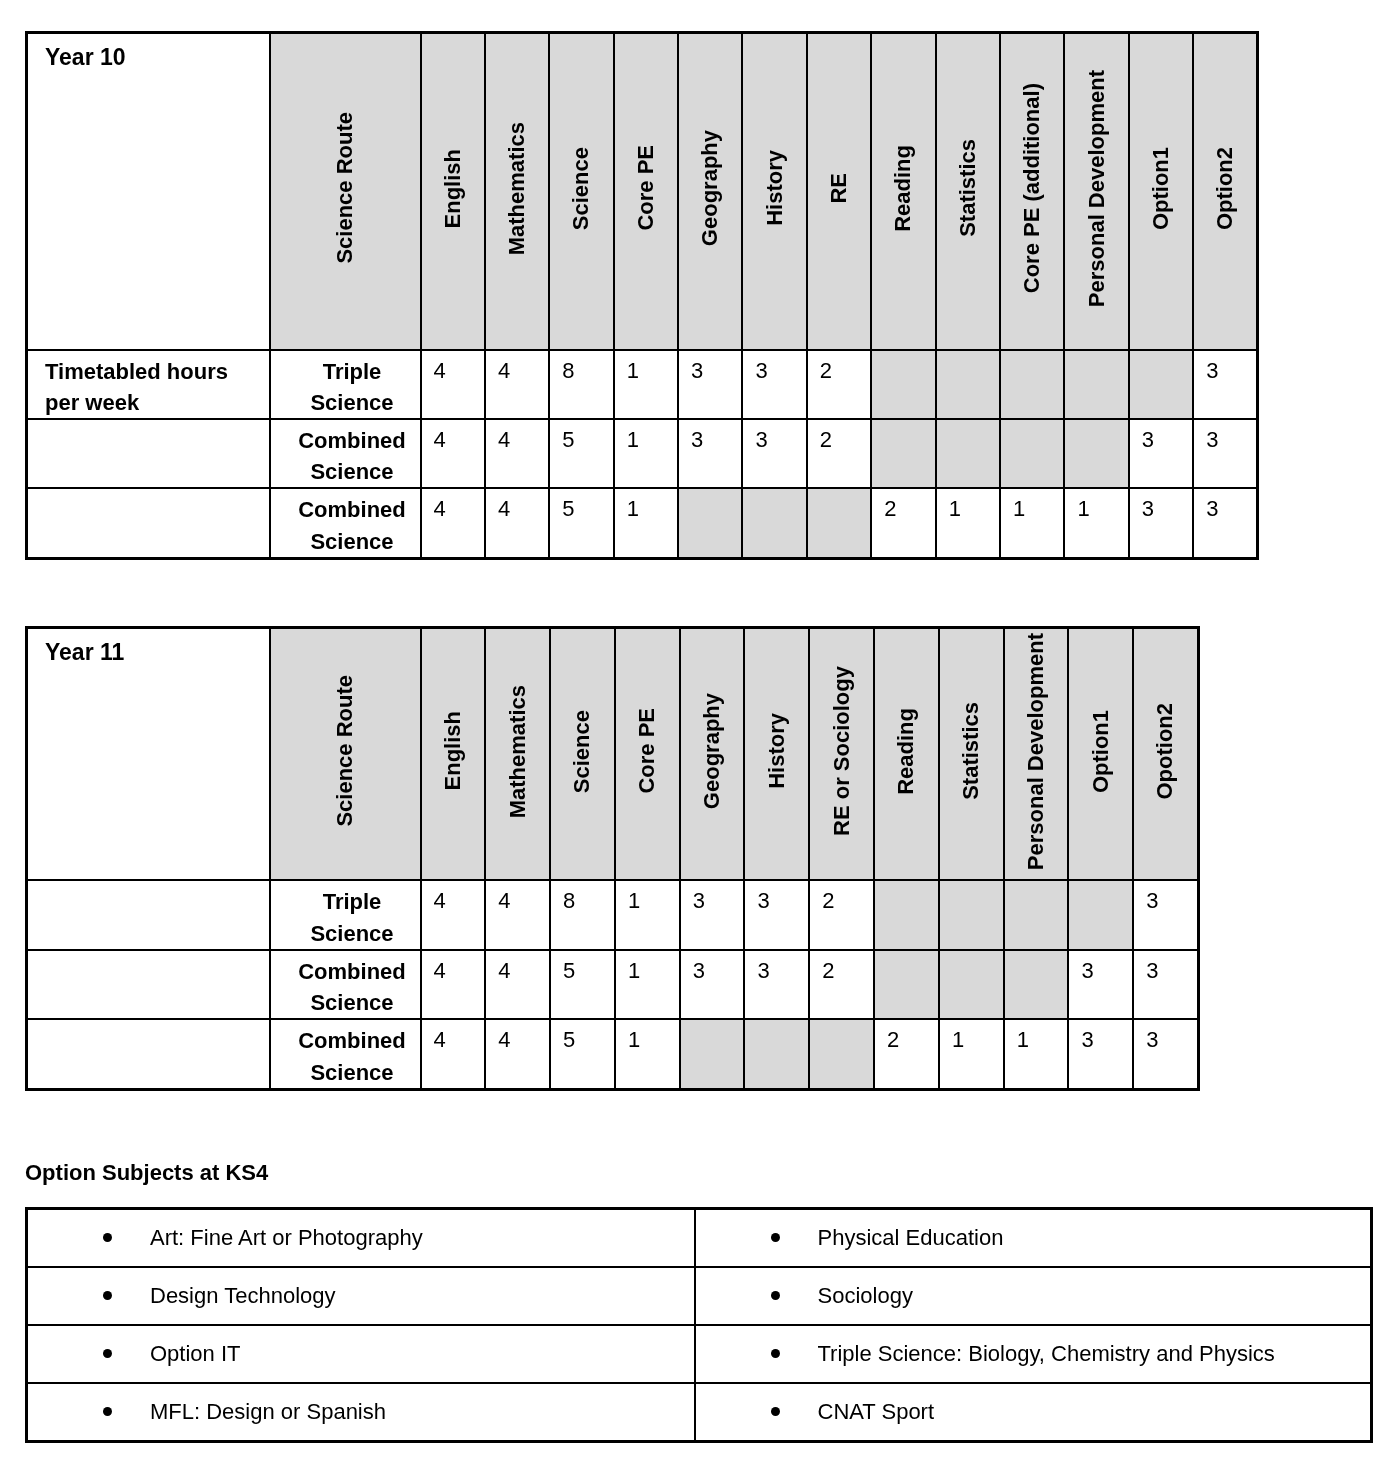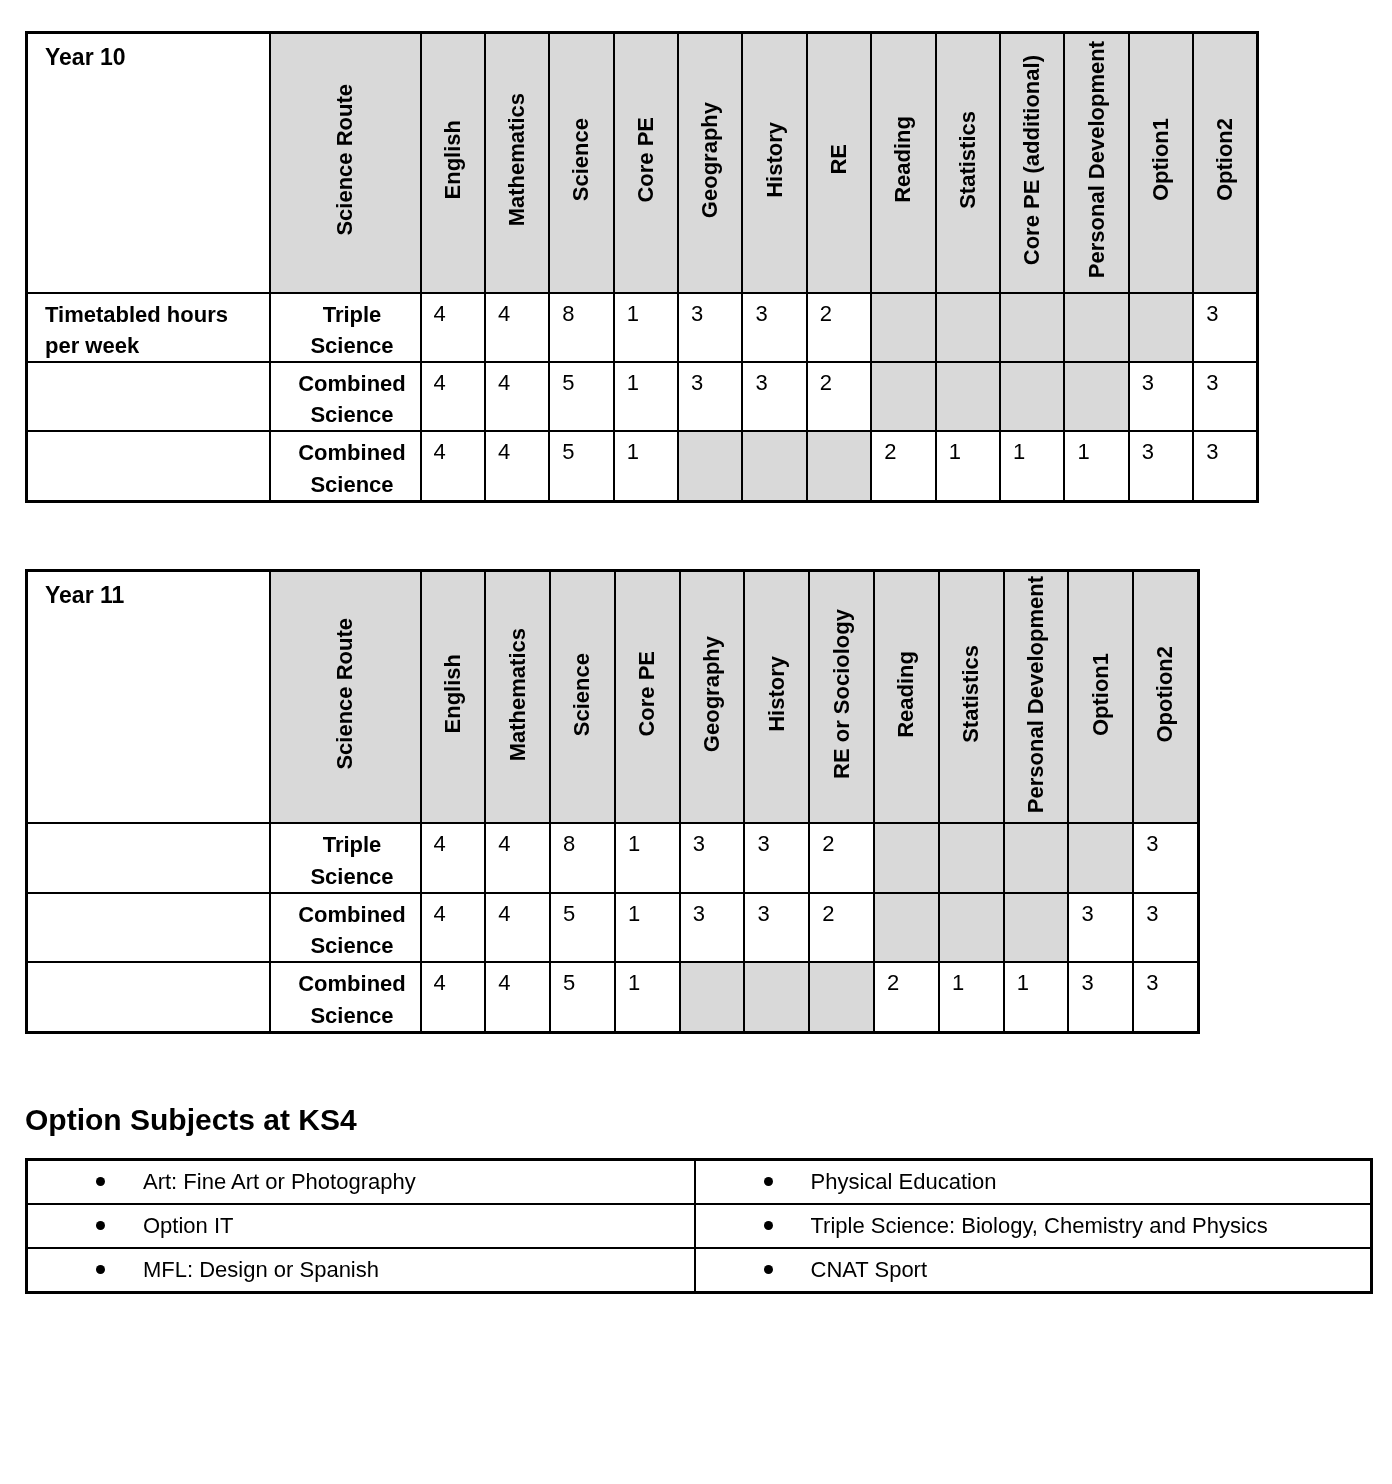--- a/index.html
+++ b/index.html
@@ -24,21 +24,21 @@
   }
   .vtext {
     display:inline-block;
     writing-mode:vertical-rl; transform:rotate(180deg);
     white-space:nowrap; line-height:1.1;
   }
   .tt th.corner {
     background:#ffffff; vertical-align:top; text-align:left;
     font-weight:bold; font-size:23px; padding:10px 4px 0 17px;
   }
-  .tt1 .hrow th { height:260px; }
+  .tt1 .hrow th { height:317px; }
   .tt2 .hrow th { height:253px; }
 
   
   .tt1 tr.drow { height:66px;margin-left:17px; }
   .tt2 tr.drow { height:65px; }
   td.rowlabel {
     vertical-align:top; text-align:left;
     font-weight:bold; font-size:22px; line-height:1.42;
     padding:5px 8px 0 17px;
   }
@@ -50,29 +50,29 @@
   td.num {
     vertical-align:top; text-align:left;
     font-size:22px; line-height:1.3;
     padding:6px 0 0 12px;
   }
   td.shaded { background:var(--shade); }
 
   
   .section-heading {
     margin:69px 4px 21px 0;
-    font-weight:bold; font-size:30px;
+    font-weight:bold; font-size:22px;
   }
 
   
   .opt { border:3px solid var(--bd); width:1345px; }
   .opt td {
     border:2px solid var(--bd);
     height:35px; vertical-align:middle;
-    font-size:22px; padding:8px;
+    font-size:22px; padding:15px;
   }
   .bullet-item { display:flex; align-items:center; }
   .dot {
     width:9px; height:9px; border-radius:50%;
     background:#000; flex:0 0 9px;
     margin-left:60px;
   }
   .btext { margin-left:38px; white-space:nowrap; }
 </style>
 </head>
@@ -274,20 +274,34 @@
             <div class="bullet-item">
               <span class="dot"></span>
               <span class="btext">Physical Education</span>
             </div>
           </td>
     </tr>
     <tr>
       <td>
             <div class="bullet-item">
               <span class="dot"></span>
+              <span class="btext">Design Technology</span>
+            </div>
+          </td>
+      <td>
+            <div class="bullet-item">
+              <span class="dot"></span>
+              <span class="btext">Sociology</span>
+            </div>
+          </td>
+    </tr>
+    <tr>
+      <td>
+            <div class="bullet-item">
+              <span class="dot"></span>
               <span class="btext">Option IT</span>
             </div>
           </td>
       <td>
             <div class="bullet-item">
               <span class="dot"></span>
               <span class="btext">Triple Science: Biology, Chemistry and Physics</span>
             </div>
           </td>
     </tr>

